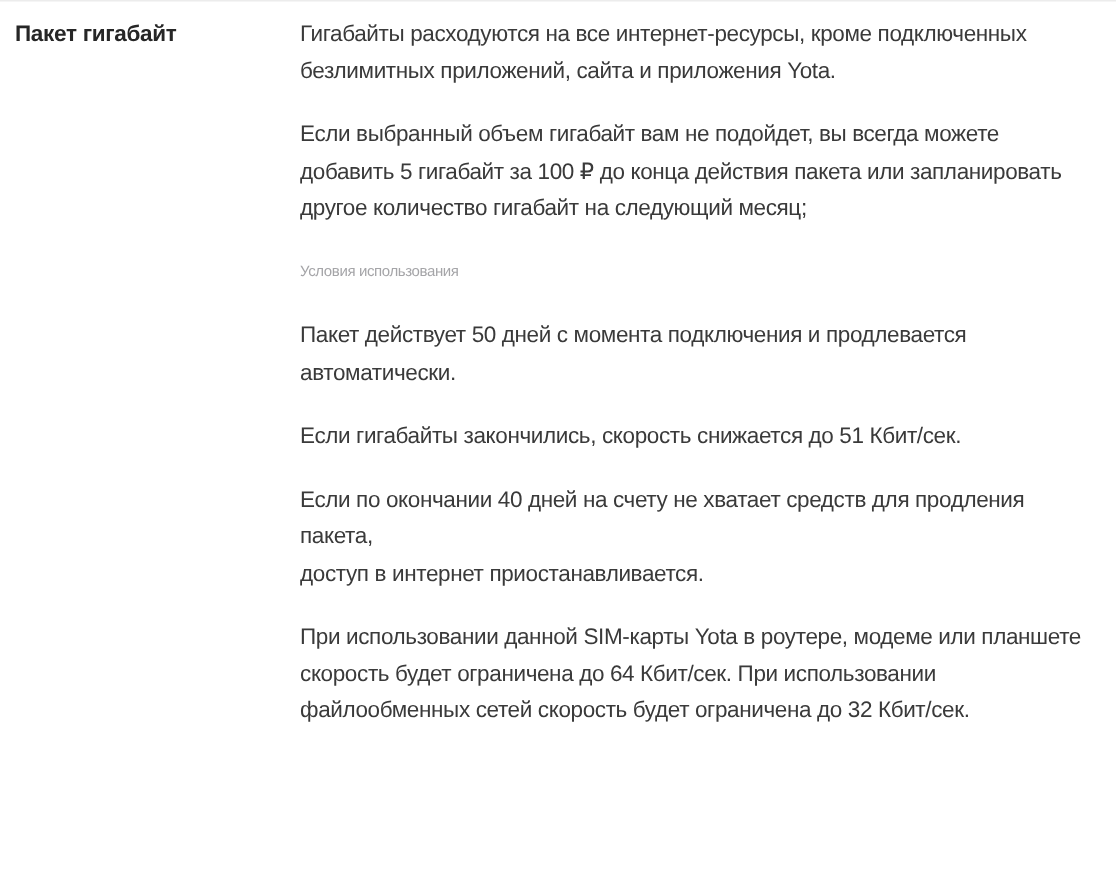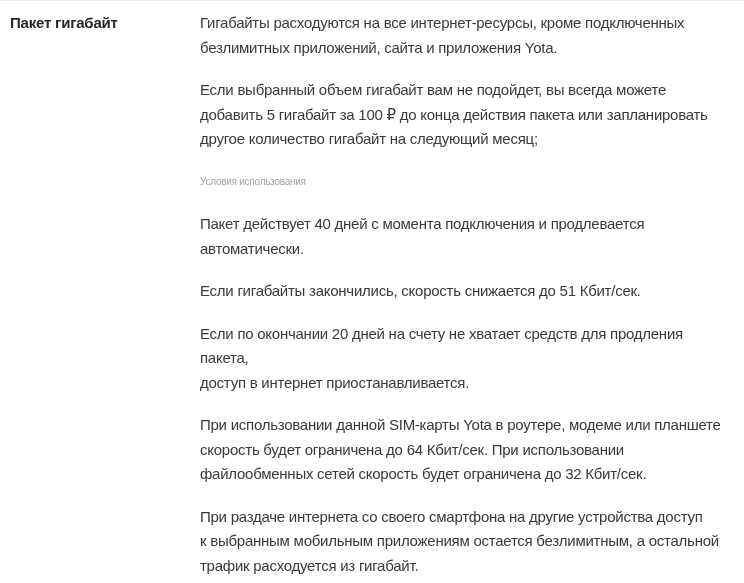--- a/index.html
+++ b/index.html
@@ -71,31 +71,28 @@
     <div class="content-col">
       <p class="para">Гигабайты расходуются на все интернет-ресурсы, кроме подключенных
 безлимитных приложений, сайта и приложения Yota.</p>
 
       <p class="para">Если выбранный объем гигабайт вам не подойдет, вы всегда можете
 добавить 5 гигабайт за 100 ₽ до конца действия пакета или запланировать
 другое количество гигабайт на следующий месяц;</p>
 
       <h4 class="subheading">Условия использования</h4>
 
-      <p class="para">Пакет действует 40 дней с момента подключения и продлевается
+      <p class="para">Пакет действует 50 дней с момента подключения и продлевается
 автоматически.</p>
 
       <p class="para">Если гигабайты закончились, скорость снижается до 51 Кбит/сек.</p>
 
-      <p class="para">Если по окончании 20 дней на счету не хватает средств для продления пакета,
+      <p class="para">Если по окончании 40 дней на счету не хватает средств для продления пакета,
 доступ в интернет приостанавливается.</p>
 
       <p class="para">При использовании данной SIM-карты Yota в роутере, модеме или планшете
 скорость будет ограничена до 64 Кбит/сек. При использовании
 файлообменных сетей скорость будет ограничена до 32 Кбит/сек.</p>
 
-      <p class="para">При раздаче интернета со своего смартфона на другие устройства доступ
-к выбранным мобильным приложениям остается безлимитным, а остальной
-трафик расходуется из гигабайт.</p>
     </div>
 
   </div>
 </div>
 
 </body></html>

